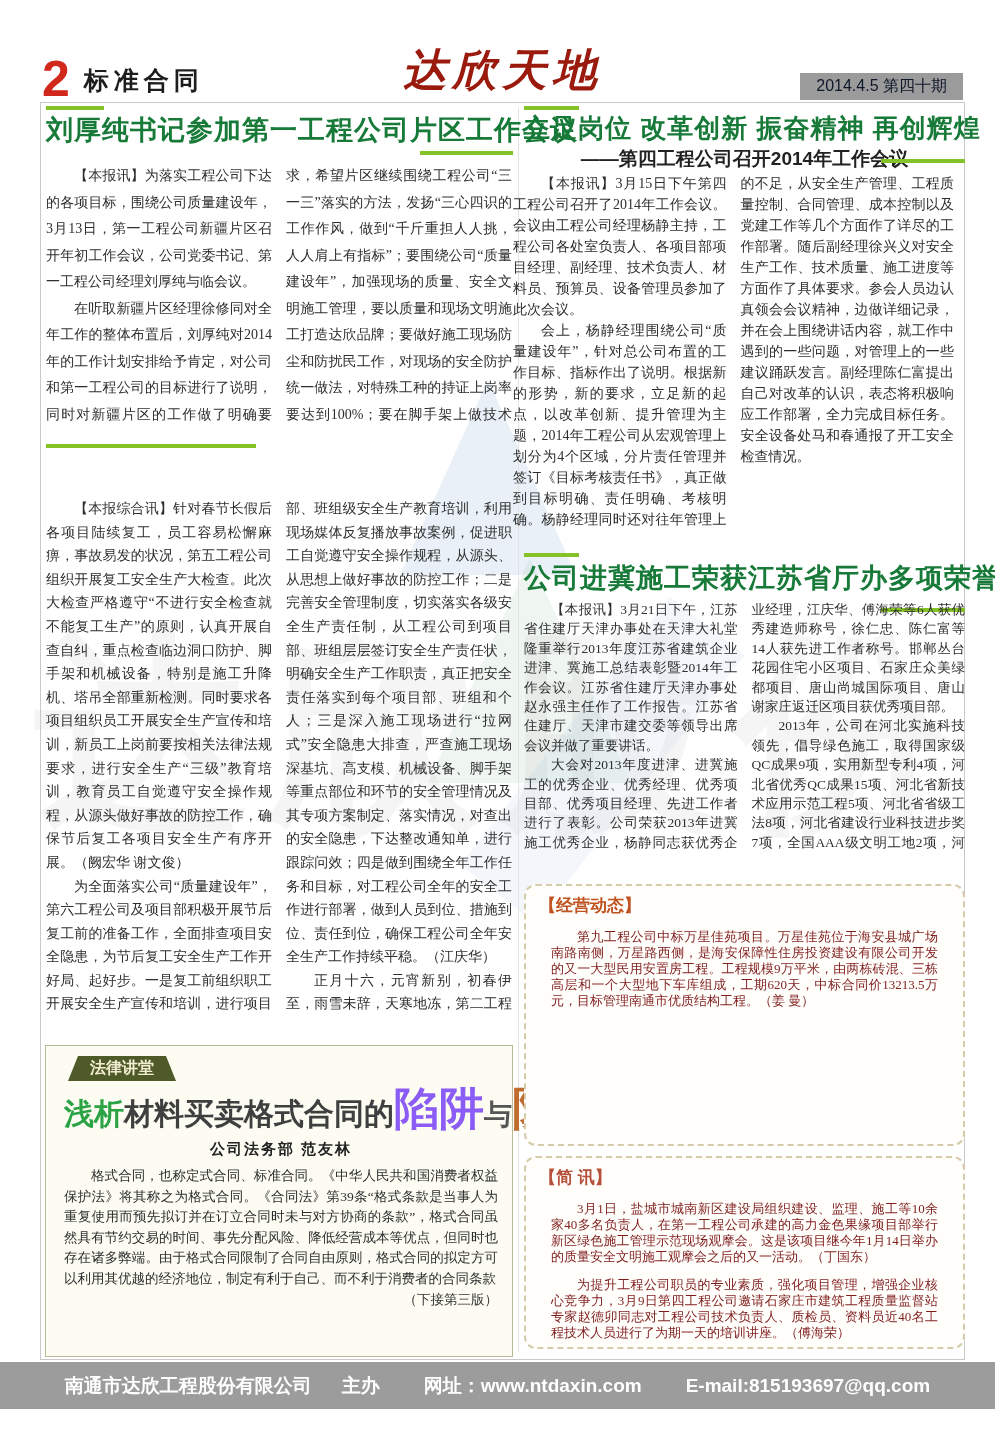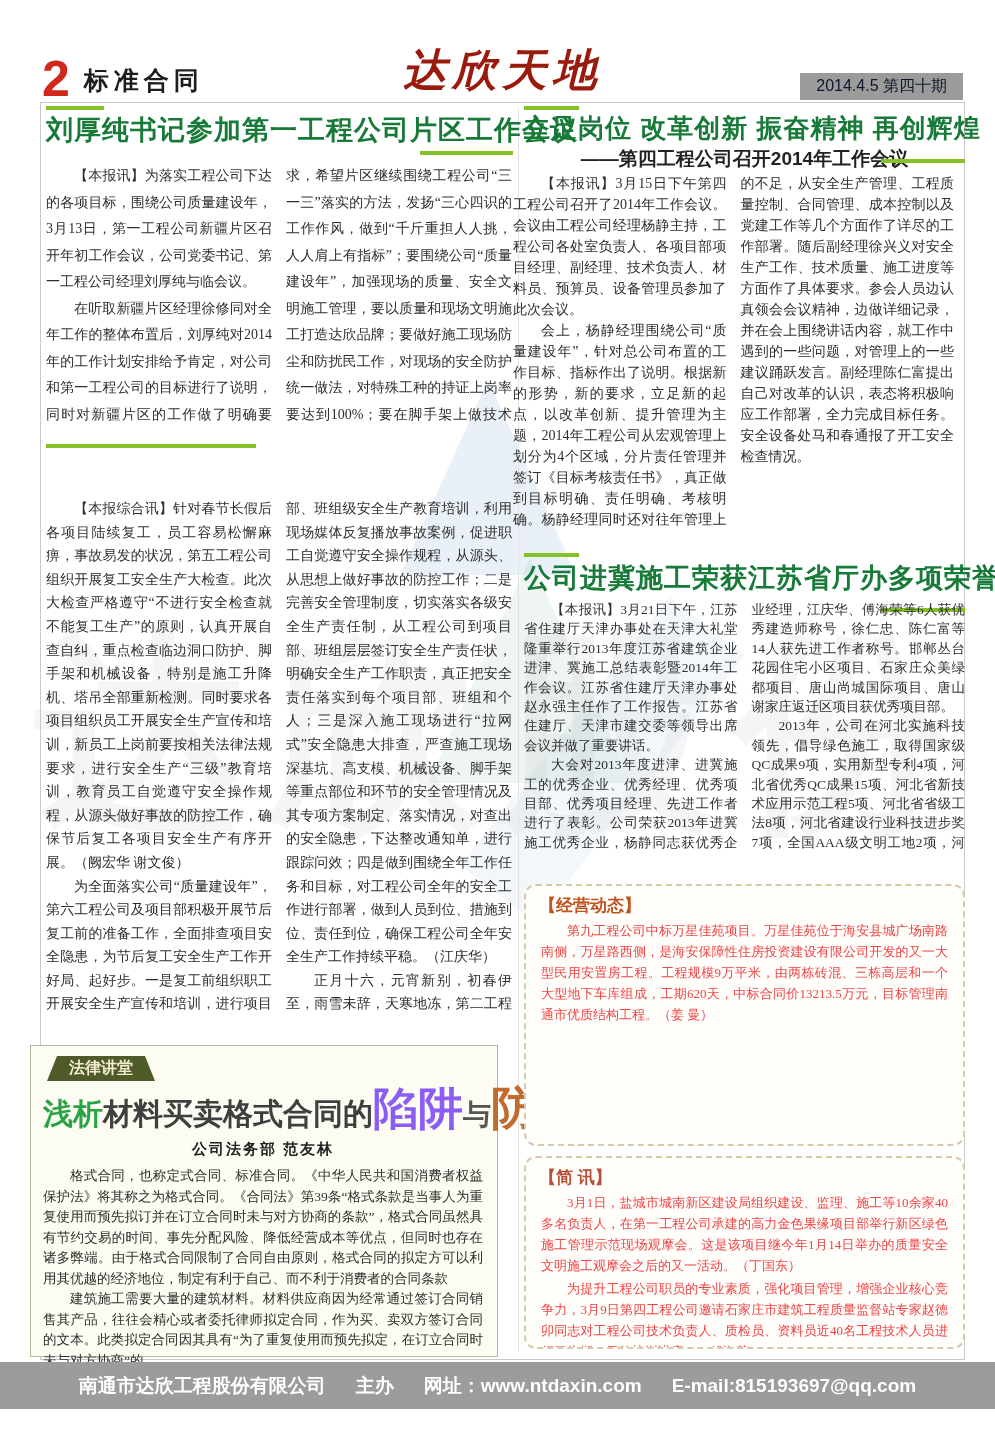--- a/index.html
+++ b/index.html
@@ -36,22 +36,22 @@
   .abody p{margin:0;text-indent:2em;}
   
   .a1-accent-top{left:46px;top:106px;width:58px;height:4px;}
   .a1-title{left:46px;top:112px;width:466px;font-size:27px;}
   .a1-underline{left:420px;top:151px;width:93px;height:4px;}
   .a1-body{left:46px;top:163px;width:466px;height:277px;column-count:2;font-size:14px;line-height:26.5px;}
   .a2-accent-top{left:46px;top:444px;width:210px;height:4px;}
   .a2-title{left:46px;top:453px;width:466px;font-size:26px;}
   .a2-body{left:46px;top:497px;width:466px;height:541px;column-count:2;font-size:14px;line-height:23.6px;}
   
-  .lawbox{position:absolute;left:30px;top:1045px;width:468px;height:312px;z-index:2;box-sizing:border-box;
-          border:1px solid #b9b897;background:#fcfcf3;padding:10px 14px 8px 12px;}
+  .lawbox{position:absolute;left:45px;top:1045px;width:468px;height:312px;z-index:2;box-sizing:border-box;
+          border:1px solid #b9b897;background:#fcfcf3;padding:10px 14px 8px 18px;}
   .lawbadge{display:inline-block;background:#4e5a28;color:#f2edd0;font-family:"Liberation Sans",sans-serif;
             font-weight:bold;font-size:16px;padding:2px 22px;margin-left:4px;
             clip-path:polygon(10px 0,calc(100% - 10px) 0,100% 100%,0 100%);}
   .lawtitle{text-align:center;margin-top:4px;line-height:1;white-space:nowrap;
             font-family:"Liberation Sans",sans-serif;font-weight:bold;}
   .lt-prefix{font-size:30px;color:#2ba345;}
   .lt-mid{font-size:30px;color:#3f3f3f;}
   .lt-trap{font-size:45px;color:#8b5cf6;}
   .lt-and{font-size:28px;color:#555555;}
   .lt-guard{font-size:46px;color:#c06c2e;}
@@ -72,24 +72,24 @@
   .r2-underline{left:881px;top:608px;width:84px;height:4px;}
   .r2-body{left:524px;top:600px;width:441px;height:254px;column-count:2;font-size:13.5px;line-height:19.4px;}
   
   .dashbox{position:absolute;left:524px;width:441px;z-index:2;box-sizing:border-box;
            border:2px dashed #d5caa9;border-radius:12px;background:#fffefb;padding:7px 13px;overflow:hidden;}
   .bizbox{top:884px;height:262px;}
   .briefbox{top:1156px;height:193px;}
   .dashhdr{font-family:"Liberation Sans",sans-serif;font-weight:bold;font-size:17px;margin:1px 0 3px 0;}
   .bizhdr{color:#c05220;}
   .briefhdr{color:#b6503a;}
-  .dashbox p{margin:2px;text-indent:2em;font-size:13px;line-height:21px;text-align:justify;color:#ef4444;}
+  .dashbox p{margin:12px;text-indent:2em;font-size:13px;line-height:16px;text-align:justify;color:#7f1d1d;}
   
   .footer{position:absolute;left:0;top:1362px;width:995px;height:47px;background:#9c9c9c;z-index:3;
-          display:flex;align-items:center;justify-content:center;gap:30px;
+          display:flex;align-items:center;justify-content:center;gap:44px;
           font-family:"Liberation Sans",sans-serif;font-weight:bold;font-size:19px;color:#ffffff;white-space:nowrap;}
   .footer .grp{display:flex;gap:30px;}
 </style>
 </head>
 <body>
 
 <div class="page">
 
   <div class="wm-text">达欣股份</div>
   <div class="tri tri1"></div>
@@ -122,21 +122,20 @@
   </div>
 
   <div class="lawbox">
     <span class="lawbadge">法律讲堂</span>
     <div class="lawtitle">
       <span class="lt-prefix">浅析</span><span class="lt-mid">材料买卖格式合同的</span><span class="lt-trap">陷阱</span><span class="lt-and">与</span><span class="lt-guard">防范</span>
     </div>
     <div class="lawbyline">公司法务部  范友林</div>
     <div class="lawtext">
       <p>格式合同，也称定式合同、标准合同。《中华人民共和国消费者权益保护法》将其称之为格式合同。《合同法》第39条“格式条款是当事人为重复使用而预先拟订并在订立合同时未与对方协商的条款”，格式合同虽然具有节约交易的时间、事先分配风险、降低经营成本等优点，但同时也存在诸多弊端。由于格式合同限制了合同自由原则，格式合同的拟定方可以利用其优越的经济地位，制定有利于自己、而不利于消费者的合同条款</p>
-      <p>建筑施工需要大量的建筑材料。材料供应商因为经常通过签订合同销售其产品，往往会精心或者委托律师拟定合同，作为买、卖双方签订合同的文本。此类拟定合同因其具有“为了重复使用而预先拟定，在订立合同时未与对方协商”的</p>
     </div>
     <div class="lawcont">（下接第三版）</div>
   </div>
 
   <div class="accent r1-accent-top"></div>
   <div class="atitle r1-title">立足岗位  改革创新  振奋精神  再创辉煌</div>
   <div class="r1-subtitle">——第四工程公司召开2014年工作会议</div>
   <div class="accent r1-underline"></div>
   <div class="abody r1-body">
     <p>【本报讯】3月15日下午第四工程公司召开了2014年工作会议。会议由工程公司经理杨静主持，工程公司各处室负责人、各项目部项目经理、副经理、技术负责人、材料员、预算员、设备管理员参加了此次会议。</p>

